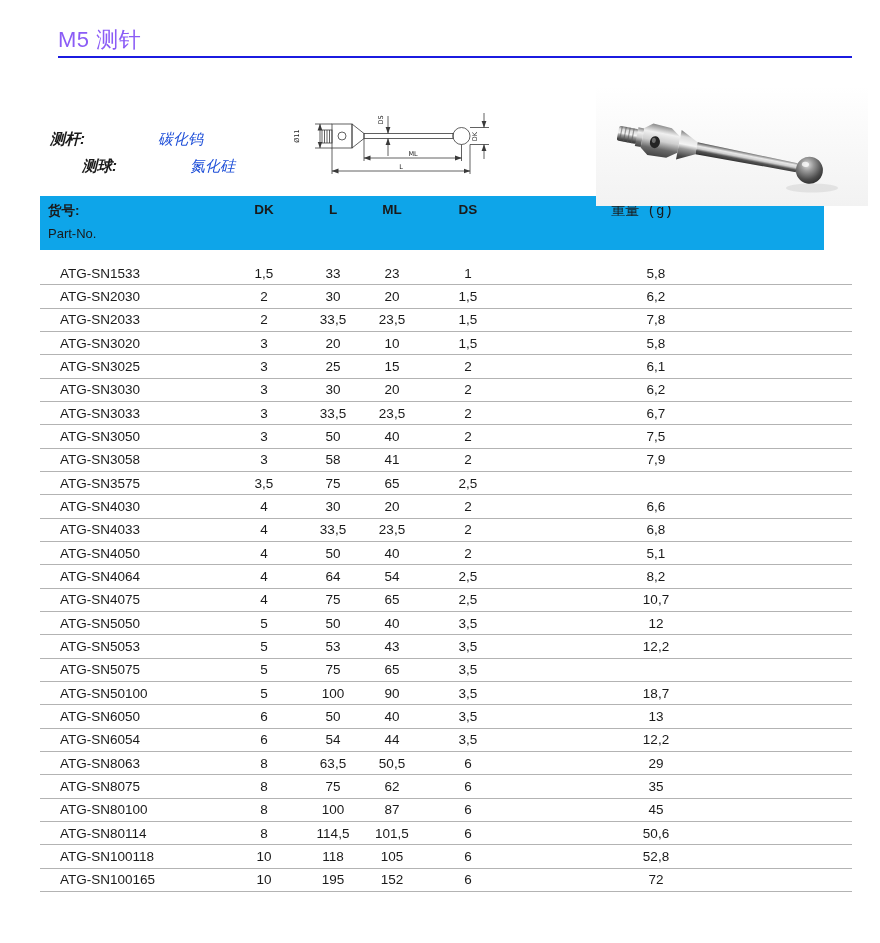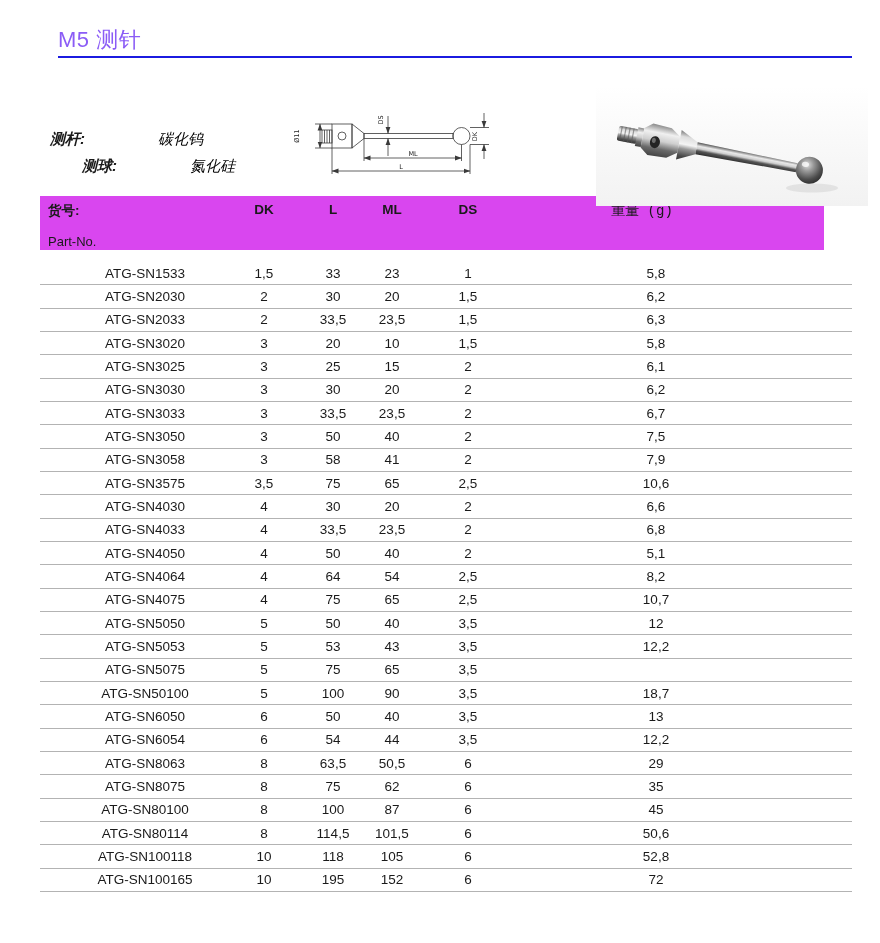--- a/index.html
+++ b/index.html
@@ -8,39 +8,39 @@
 
   .abs { position:absolute; }
 
   
   #page-title { left:58px; top:25px; font-size:22px; letter-spacing:0.5px; }
   #title-rule { left:58px; top:56px; width:794px; height:2px; }
 
   
   .mat-row { left:50px; width:260px; height:26px; font-size:15px;font-style:italic; }
   .mat-label { position:absolute; left:0; font-weight:bold; }
-  .mat-value { position:absolute; left:108px; color:#000000; }
+  .mat-value { position:absolute; left:108px; color:#1d4ed8; }
 
   
   #tech-drawing { left:283px; top:101px; }
   #product-photo { left:596px; top:86px; }
 
   
-  #table-header { left:40px; top:196px; width:784px; height:54px; background:#d946ef; padding-top:4px; }
+  #table-header { left:40px; top:196px; width:784px; height:54px; background:#0ea5e9; padding-top:4px; }
   .hgrid { display:grid; grid-template-columns:190px 68px 70px 48px 104px 1fr; }
   .hcell { text-align:center; font-weight:bold; font-size:13.5px; padding-top:2px; }
   .hcell.first { text-align:left; padding-left:8px; }
   .hcell.weight { font-family:Liberation Mono, monospace; font-weight:normal; font-size:14px; padding-right:60px; }
-  .hsub { font-size:13px; padding-left:8px; margin-top:14px; }
+  .hsub { font-size:13px; padding-left:8px; margin-top:6px; }
 
   #table-body { left:40px; top:262px; width:812px; }
   .trow { display:grid; grid-template-columns:190px 68px 70px 48px 104px 1fr;
           height:23.33px; align-items:center; border-bottom:1px solid #b3b3b3; font-size:13.5px; }
   .cell { text-align:center; }
-  .cell.part { text-align:center; padding-left:20px; }
+  .cell.part { text-align:left; padding-left:20px; }
   .cell.weight { padding-right:60px; }
 
   svg text { font-family:"DejaVu Sans", sans-serif; }
 </style>
 </head>
 <body>
 
 <div class="abs" id="page-title" style="color:#8b5cf6;">M5 测针</div>
 <div class="abs" id="title-rule" style="background:#1b1be0;"></div>
 
@@ -193,21 +193,21 @@
     <div class="cell">1,5</div>
     <div class="cell weight">6,2</div>
   </div>
 
   <div class="trow">
     <div class="cell part">ATG-SN2033</div>
     <div class="cell">2</div>
     <div class="cell">33,5</div>
     <div class="cell">23,5</div>
     <div class="cell">1,5</div>
-    <div class="cell weight">6,3</div>
+    <div class="cell weight">7,8</div>
   </div>
 
   <div class="trow">
     <div class="cell part">ATG-SN3020</div>
     <div class="cell">3</div>
     <div class="cell">20</div>
     <div class="cell">10</div>
     <div class="cell">1,5</div>
     <div class="cell weight">5,8</div>
   </div>
@@ -256,21 +256,20 @@
     <div class="cell">2</div>
     <div class="cell weight">7,9</div>
   </div>
 
   <div class="trow">
     <div class="cell part">ATG-SN3575</div>
     <div class="cell">3,5</div>
     <div class="cell">75</div>
     <div class="cell">65</div>
     <div class="cell">2,5</div>
-    <div class="cell weight">10,6</div>
   </div>
 
   <div class="trow">
     <div class="cell part">ATG-SN4030</div>
     <div class="cell">4</div>
     <div class="cell">30</div>
     <div class="cell">20</div>
     <div class="cell">2</div>
     <div class="cell weight">6,6</div>
   </div>

